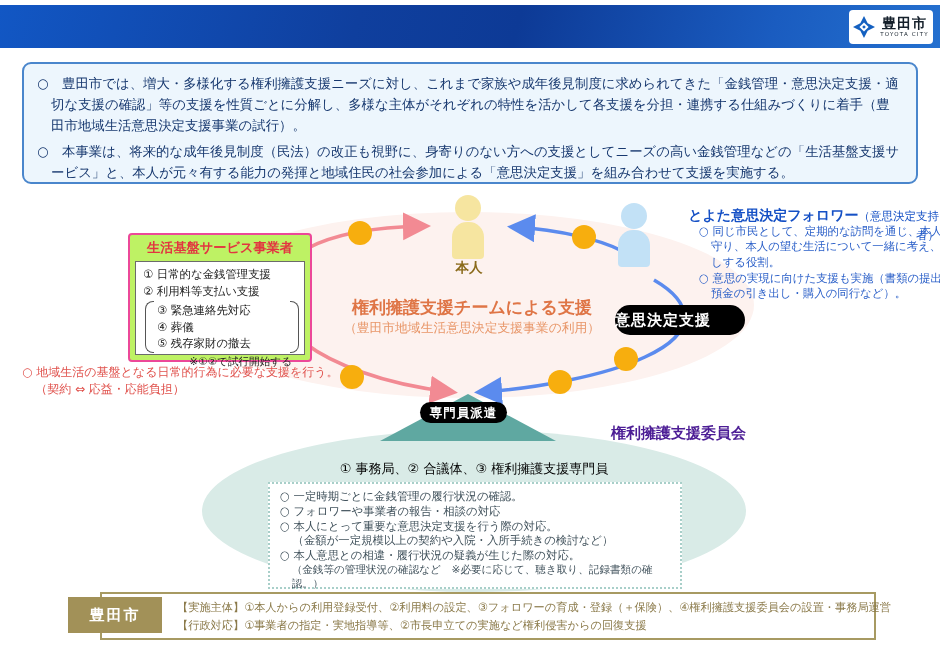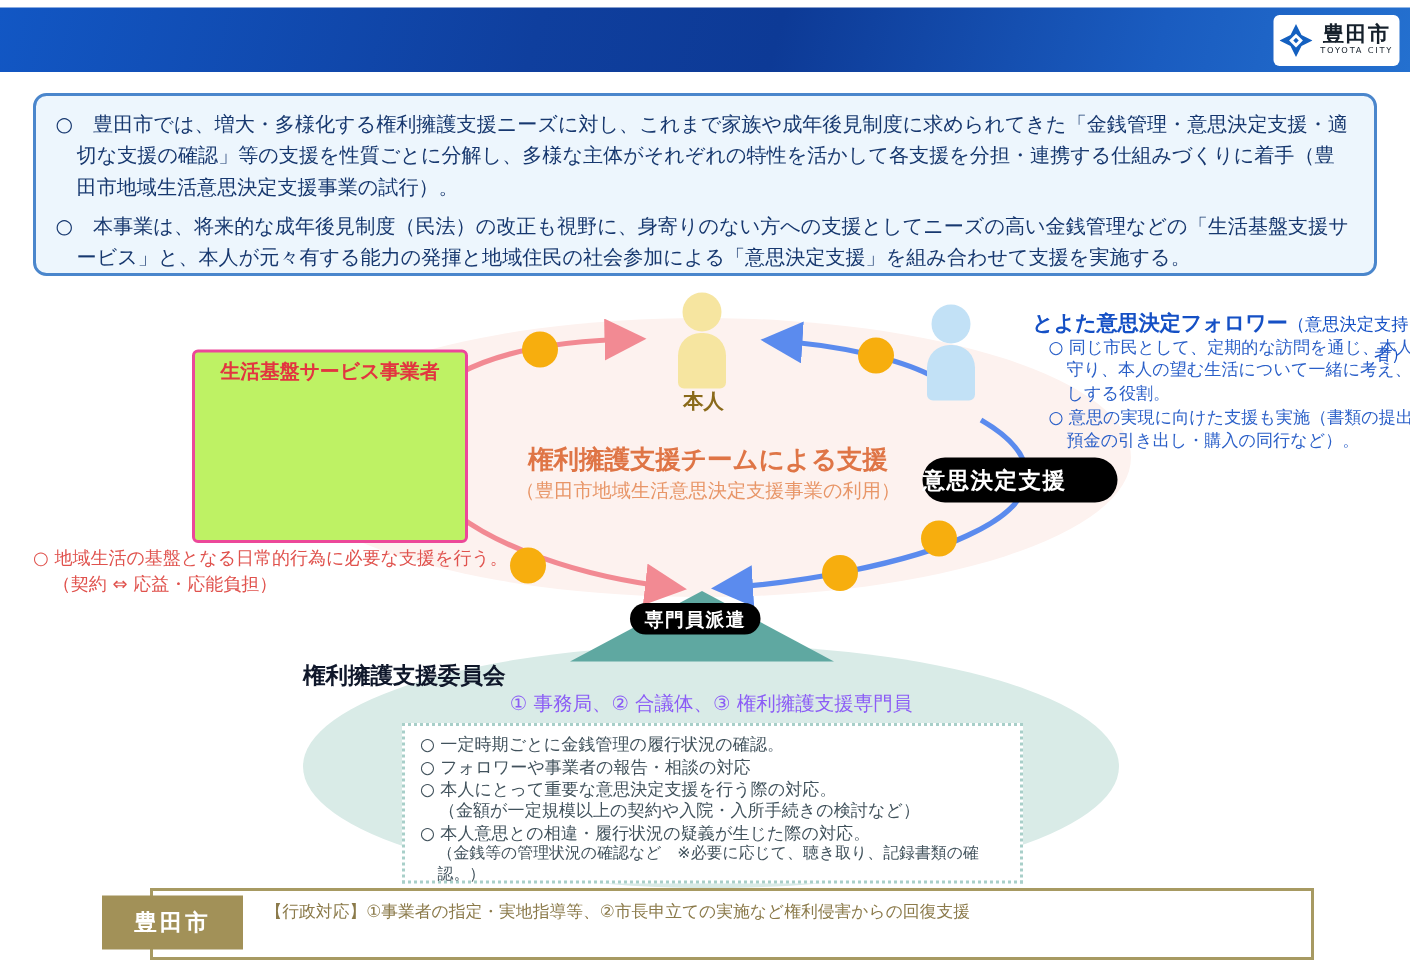--- a/index.html
+++ b/index.html
@@ -70,24 +70,24 @@
 
   
   .decision-badge{position:absolute;left:615px;top:305px;width:130px;height:30px;background:#000000;
                   border-radius:16px;color:#fff;font-weight:bold;font-size:15px;line-height:30px;
                   text-align:left;letter-spacing:1px;}
   .dispatch-badge{position:absolute;left:420px;top:402px;width:87px;height:21px;background:#000000;
                   border-radius:11px;color:#fff;font-weight:bold;font-size:12.5px;line-height:21px;
                   text-align:center;letter-spacing:1px;}
 
   
-  .committee-title{position:absolute;left:202px;top:441px;width:544px;text-align:left;
-                   font-weight:bold;font-size:15px;color:#0f172a;}
+  .committee-title{position:absolute;left:202px;top:424px;width:544px;text-align:right;
+                   font-weight:bold;font-size:15px;color:#4c1d95;}
   .committee-members{position:absolute;left:202px;top:460px;width:544px;text-align:center;
-                     font-size:13px;color:#8b5cf6;}
+                     font-size:13px;color:#000000;}
   .duties{position:absolute;left:268px;top:482px;width:414px;height:107px;box-sizing:border-box;
           background:#fff;border:2px dotted #a8cfc9;padding:5px 8px 0 10px;font-size:11.4px;
           line-height:1.3;color:#41525c;}
   .duties .ind{padding-left:1.1em;}
   .duties .small{font-size:10.6px;}
 
   
   .fbox{position:absolute;left:100px;top:592px;width:776px;height:48px;box-sizing:border-box;
         border:2px solid #a79a62;background:#fff;}
   .city-badge{position:absolute;left:68px;top:597px;width:94px;height:36px;background:#a29158;
@@ -154,20 +154,30 @@
     <div class="torso"></div>
   </div>
 
   <div class="team-caption">
     <div class="l1">権利擁護支援チームによる支援</div>
     <div class="l2">（豊田市地域生活意思決定支援事業の利用）</div>
   </div>
 
   <div class="lbox">
     <div class="lbox-title">生活基盤サービス事業者</div>
+    <div class="lbox-inner">
+      <div>① 日常的な金銭管理支援</div>
+      <div>② 利用料等支払い支援</div>
+      <div class="bracket">
+        <div>③ 緊急連絡先対応</div>
+        <div>④ 葬儀</div>
+        <div>⑤ 残存家財の撤去</div>
+      </div>
+      <div class="lbox-note">※①②で試行開始する</div>
+    </div>
   </div>
 
   <div class="provider-role">
     <div>○ 地域生活の基盤となる日常的行為に必要な支援を行う。</div>
     <div class="ind">（契約 ⇔ 応益・応能負担）</div>
   </div>
 
   <div class="follower-title">
     <span class="ft-main">とよた意思決定フォロワー</span><span class="ft-suffix">（意思決定支持者）</span>
   </div>
@@ -187,16 +197,17 @@
     <div>○ 本人にとって重要な意思決定支援を行う際の対応。</div>
     <div class="ind">（金額が一定規模以上の契約や入院・入所手続きの検討など）</div>
     <div>○ 本人意思との相違・履行状況の疑義が生じた際の対応。</div>
     <div class="ind small">（金銭等の管理状況の確認など　※必要に応じて、聴き取り、記録書類の確認。）</div>
     <div>○ 市長申立ての進言など、必要に応じた権利擁護支援の実施。</div>
   </div>
 
   <div class="fbox"></div>
   <div class="city-badge">豊田市</div>
   <div class="footer-lines">
+    <div>【実施主体】①本人からの利用登録受付、②利用料の設定、③フォロワーの育成・登録（＋保険）、④権利擁護支援委員会の設置・事務局運営</div>
     <div>【行政対応】①事業者の指定・実地指導等、②市長申立ての実施など権利侵害からの回復支援</div>
   </div>
 
 </div>
 
 </body></html>

